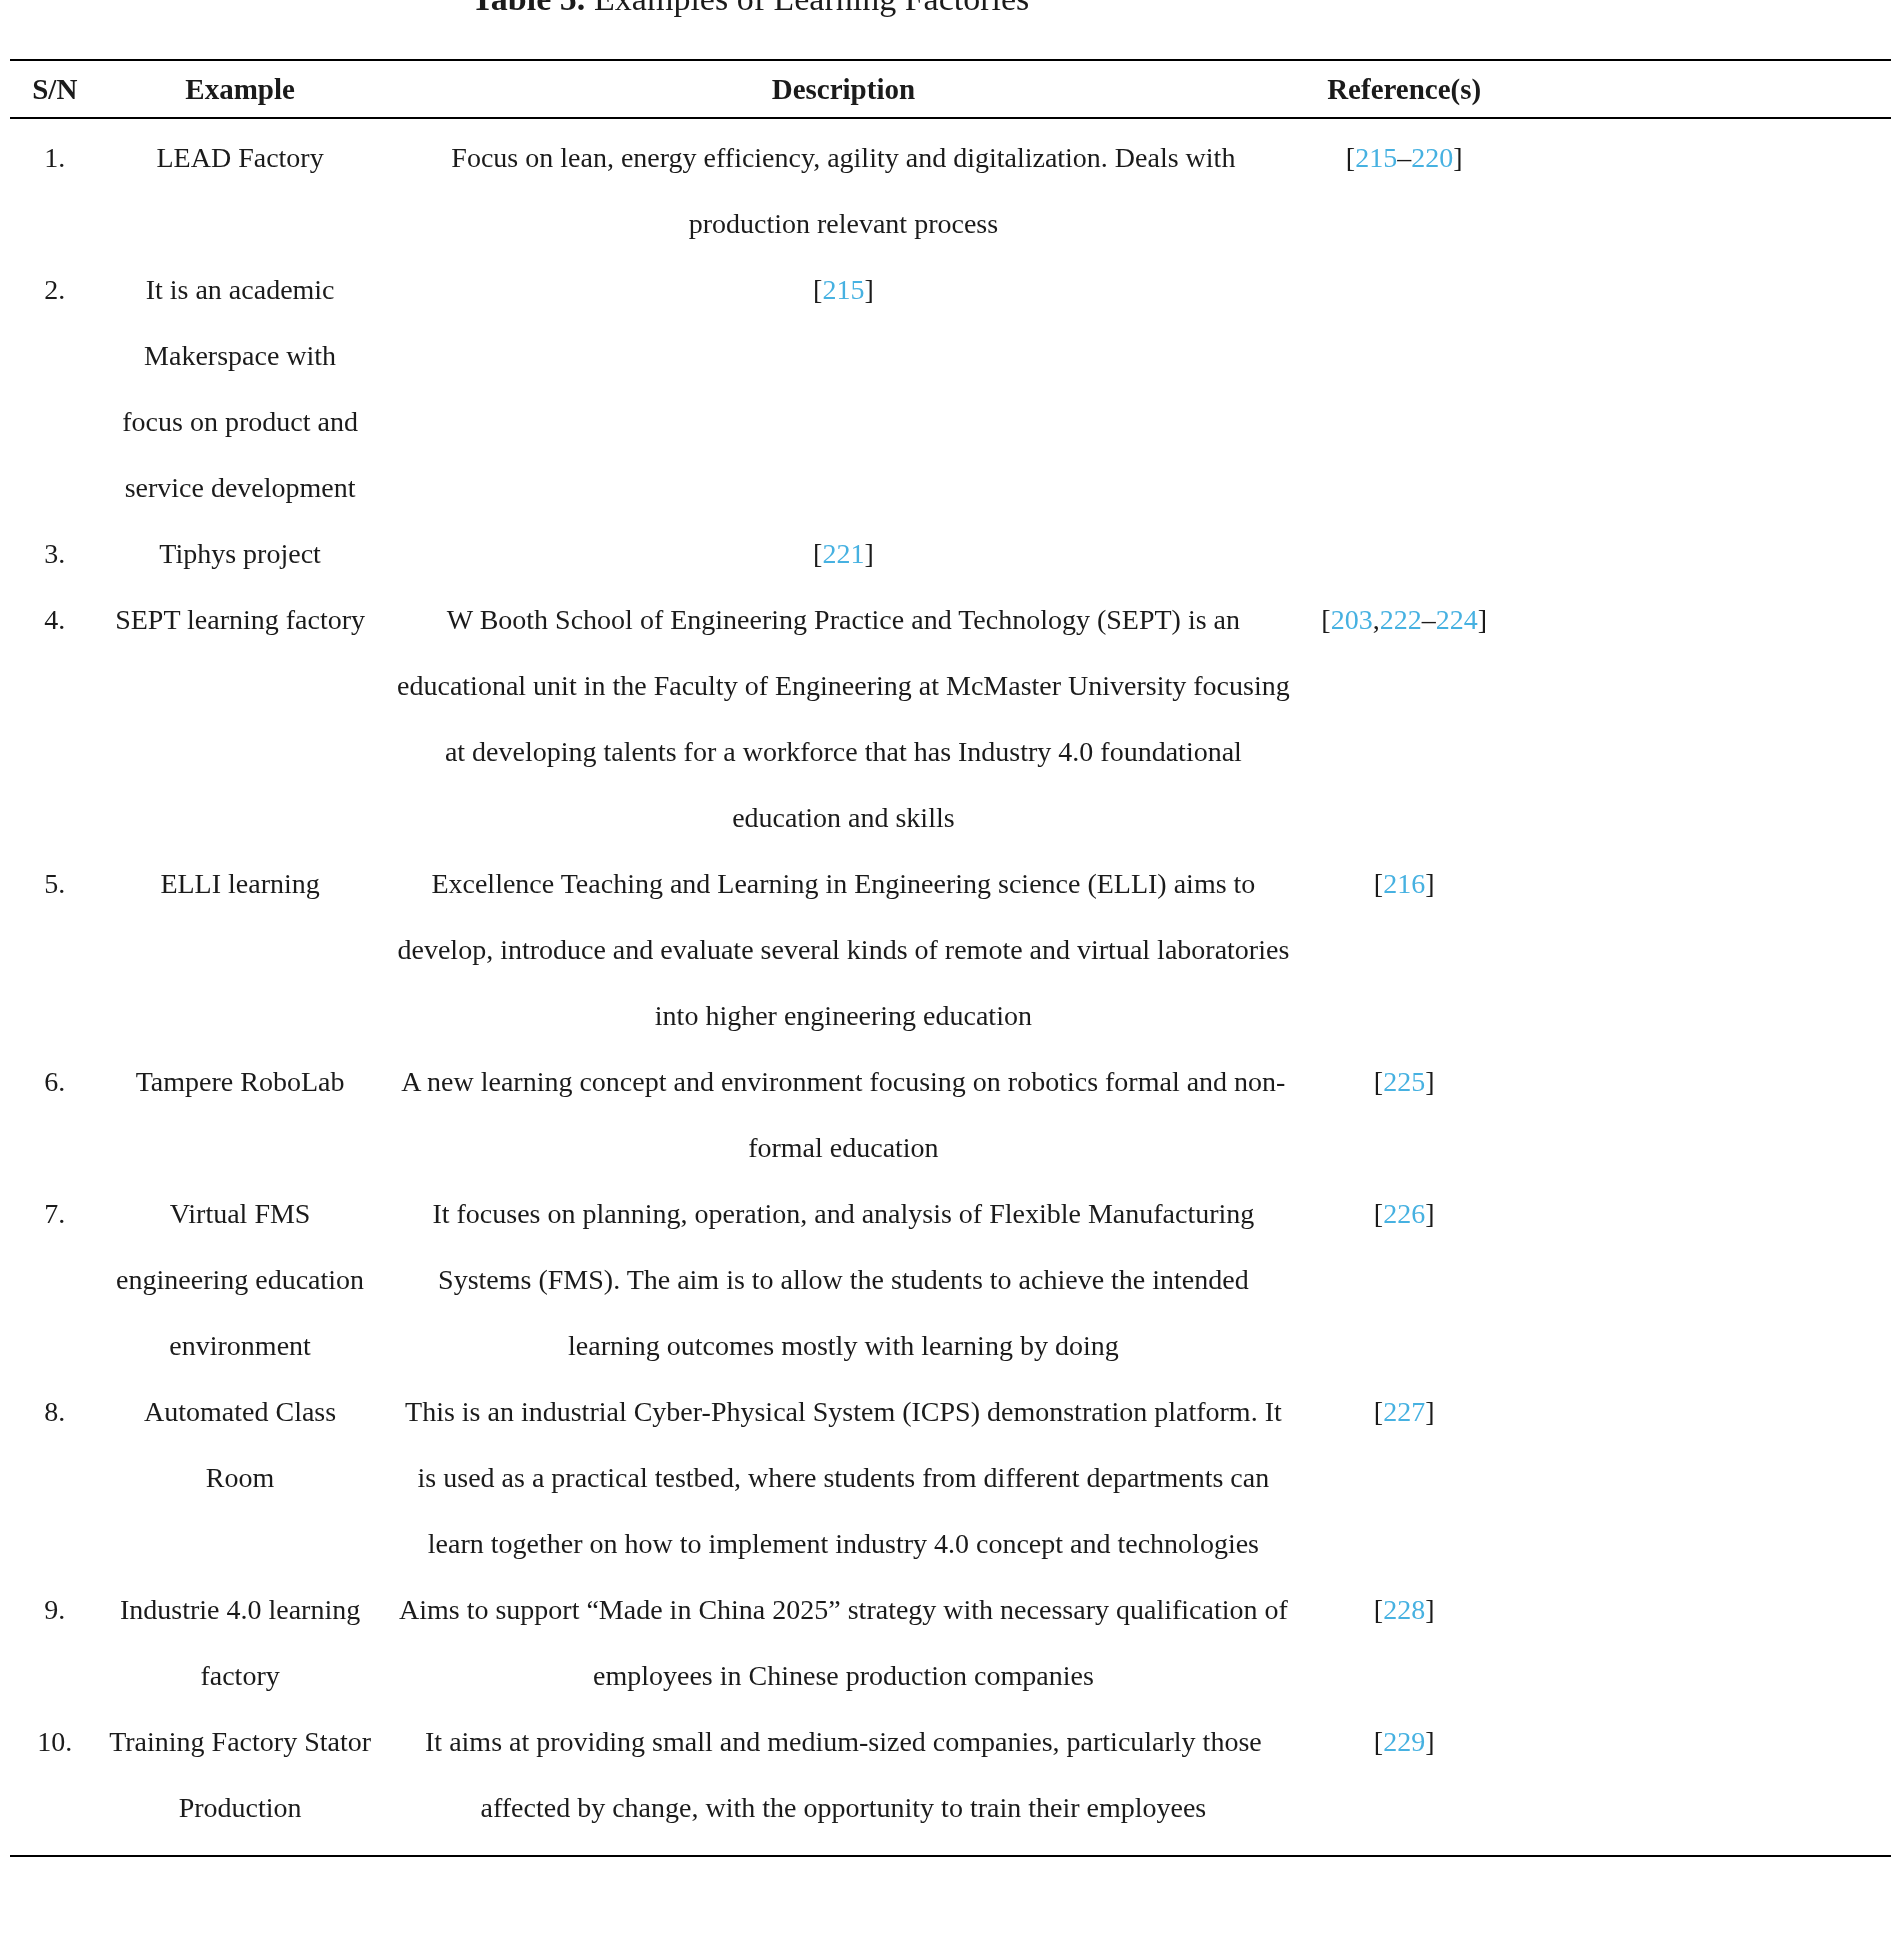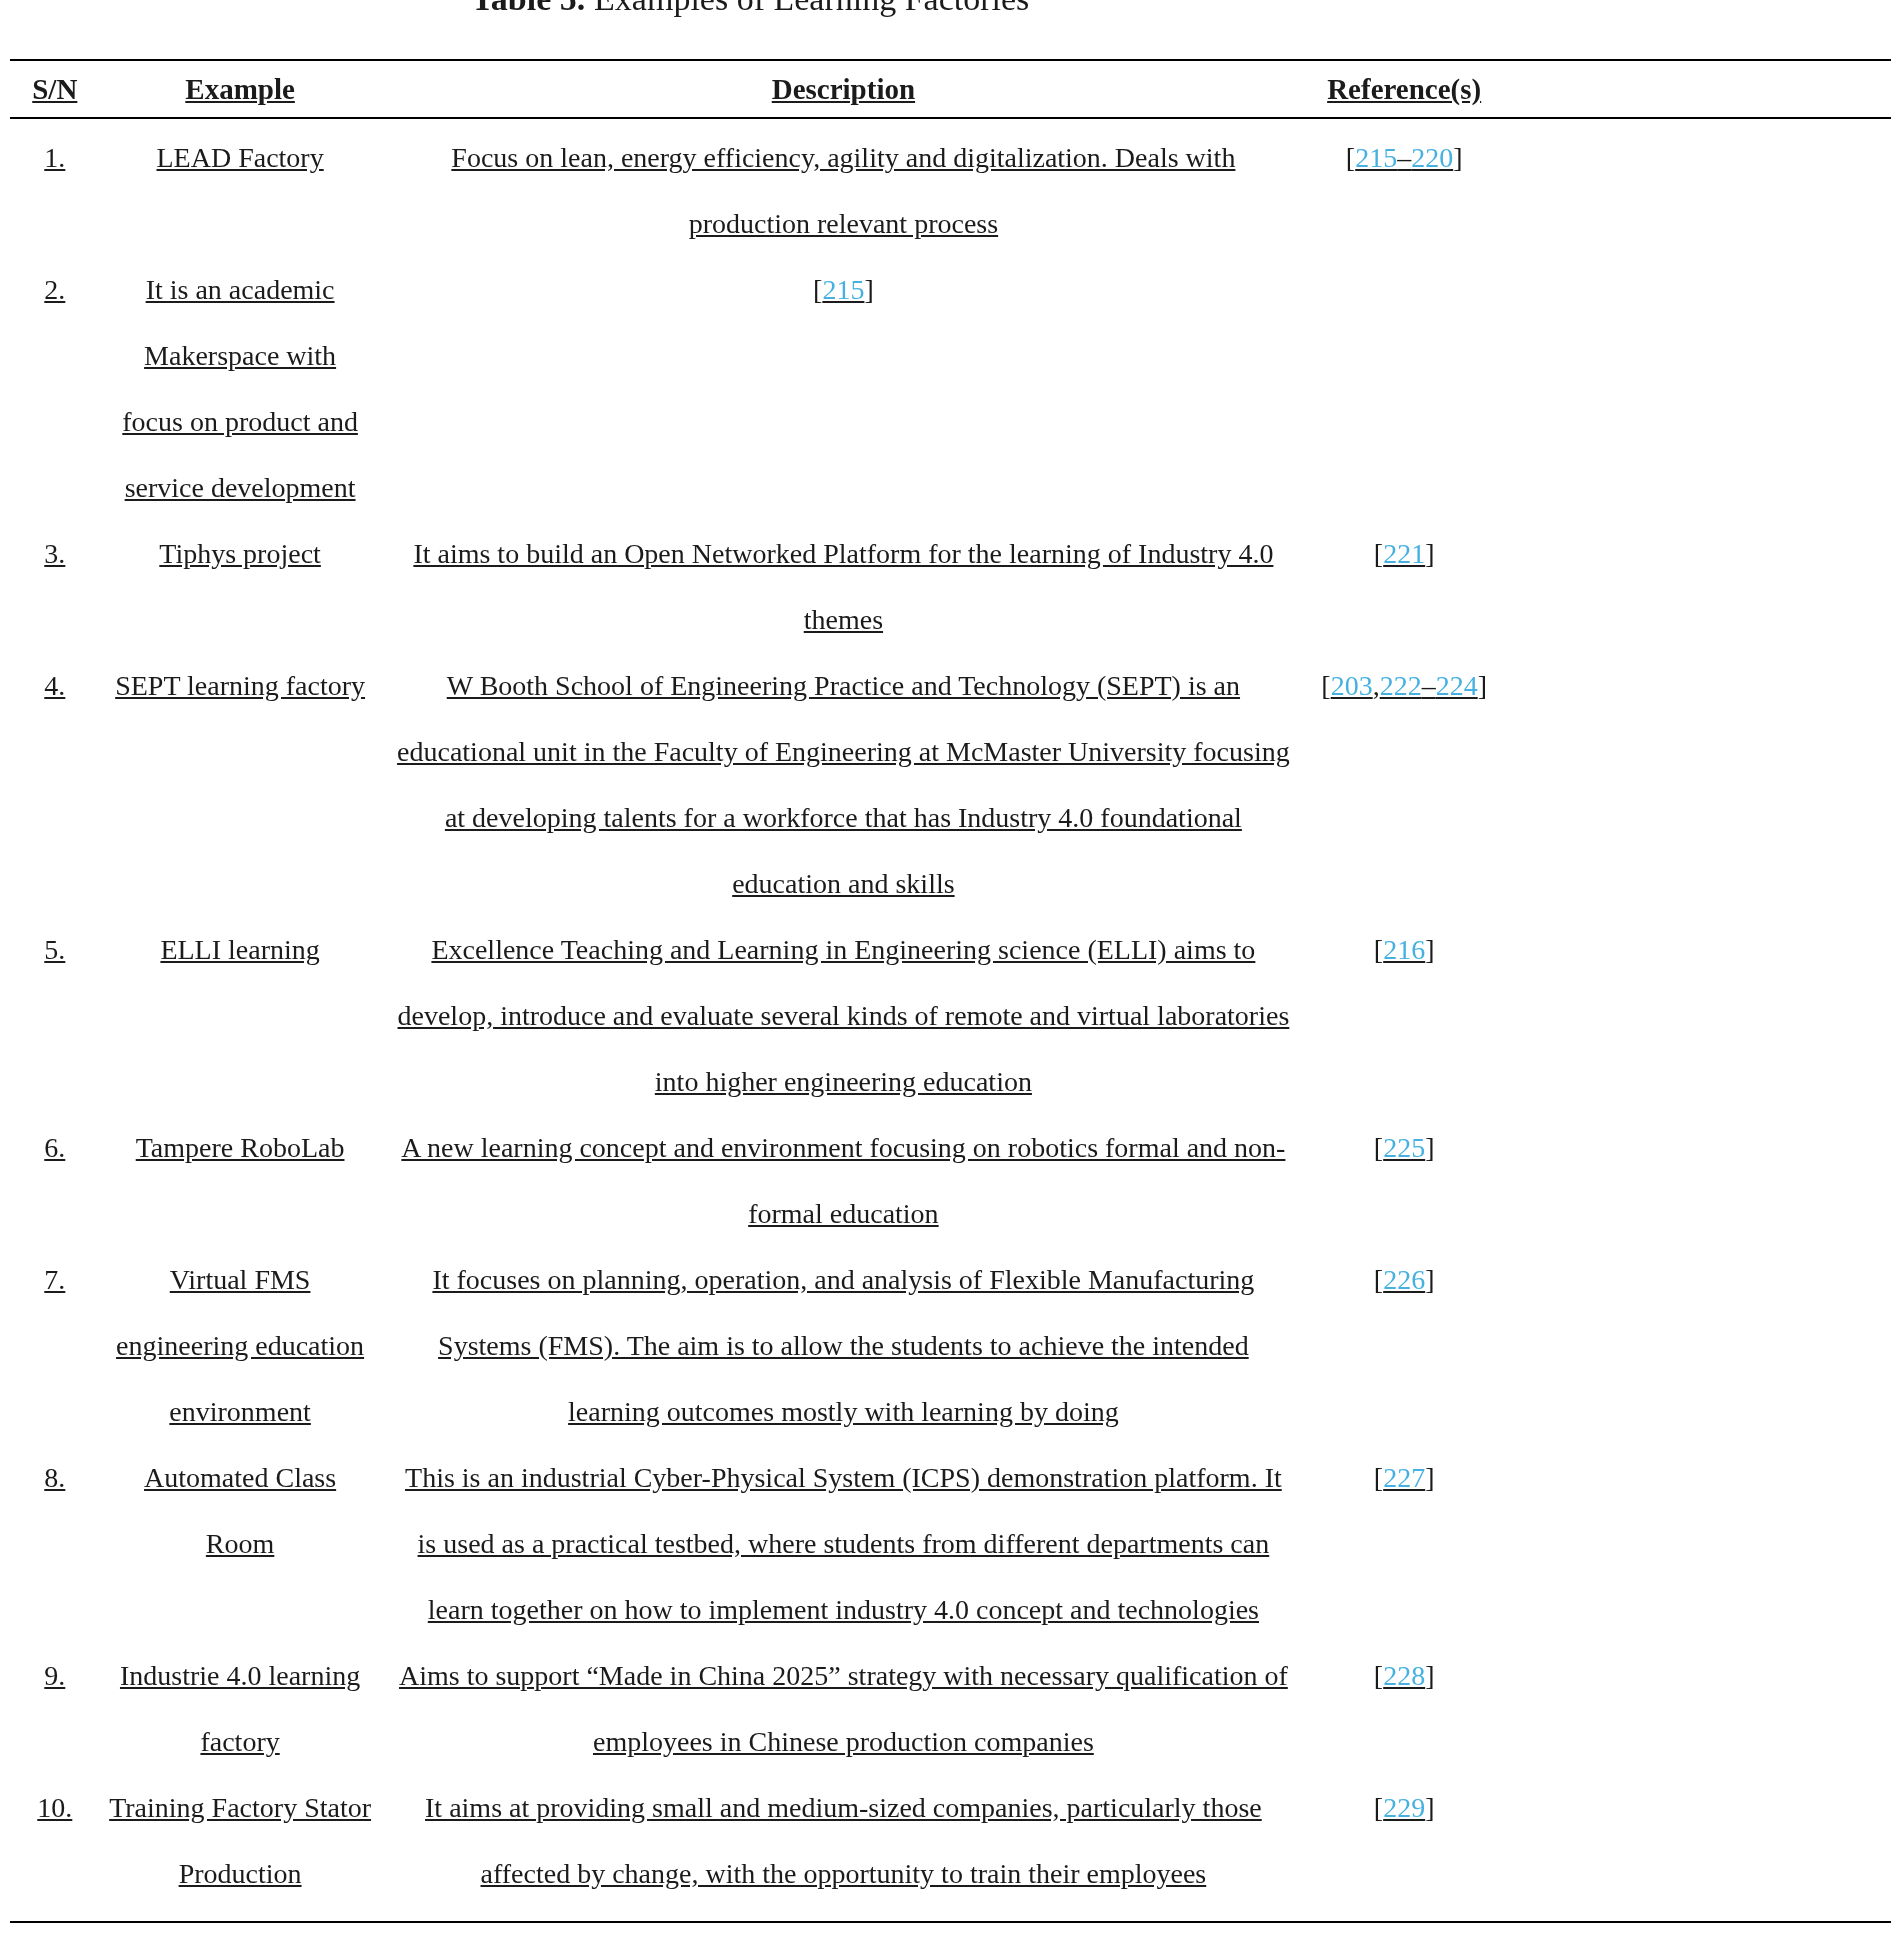--- a/index.html
+++ b/index.html
@@ -30,21 +30,20 @@
     width: 1881px;
     border-top: 2.9px solid #000;
     border-bottom: 2.9px solid #000;
   }
 
   .grid-row {
     display: grid;
     grid-template-columns: 90px 265px 926px 180px;
     column-gap: 7.8px;
     align-items: start;
-    text-decoration: underline;
   }
 
   .thead {
     border-bottom: 2px solid #000;
     font-weight: bold;
     font-size: 29px;
     line-height: 56px;
   }
   .thead .cell { text-align: center; }
 
@@ -83,21 +82,20 @@
           <div class="cell ref"><span>[</span><span class="ref-link">215</span><span>–</span><span class="ref-link">220</span><span>]</span></div>
         </div>
         <div class="grid-row body-row">
           <div class="cell sn">2.</div>
           <div class="cell desc">It is an academic Makerspace with focus on product and service development</div>
           <div class="cell ref"><span>[</span><span class="ref-link">215</span><span>]</span></div>
         </div>
         <div class="grid-row body-row">
           <div class="cell sn">3.</div>
           <div class="cell example">Tiphys project</div>
-          <div class="cell desc">It aims to build an Open Networked Platform for the learning of Industry 4.0 themes</div>
           <div class="cell ref"><span>[</span><span class="ref-link">221</span><span>]</span></div>
         </div>
         <div class="grid-row body-row">
           <div class="cell sn">4.</div>
           <div class="cell example">SEPT learning factory</div>
           <div class="cell desc">W Booth School of Engineering Practice and Technology (SEPT) is an educational unit in the Faculty of Engineering at McMaster University focusing at developing talents for a workforce that has Industry 4.0 foundational education and skills</div>
           <div class="cell ref"><span>[</span><span class="ref-link">203</span><span>,</span><span class="ref-link">222</span><span>–</span><span class="ref-link">224</span><span>]</span></div>
         </div>
         <div class="grid-row body-row">
           <div class="cell sn">5.</div>

